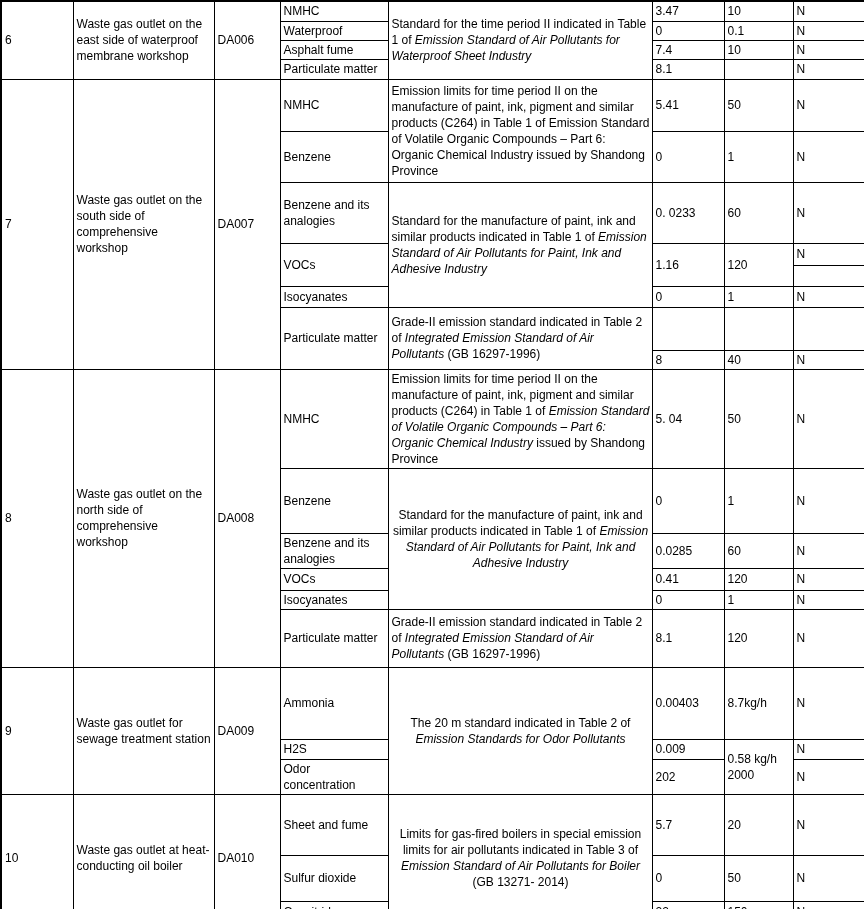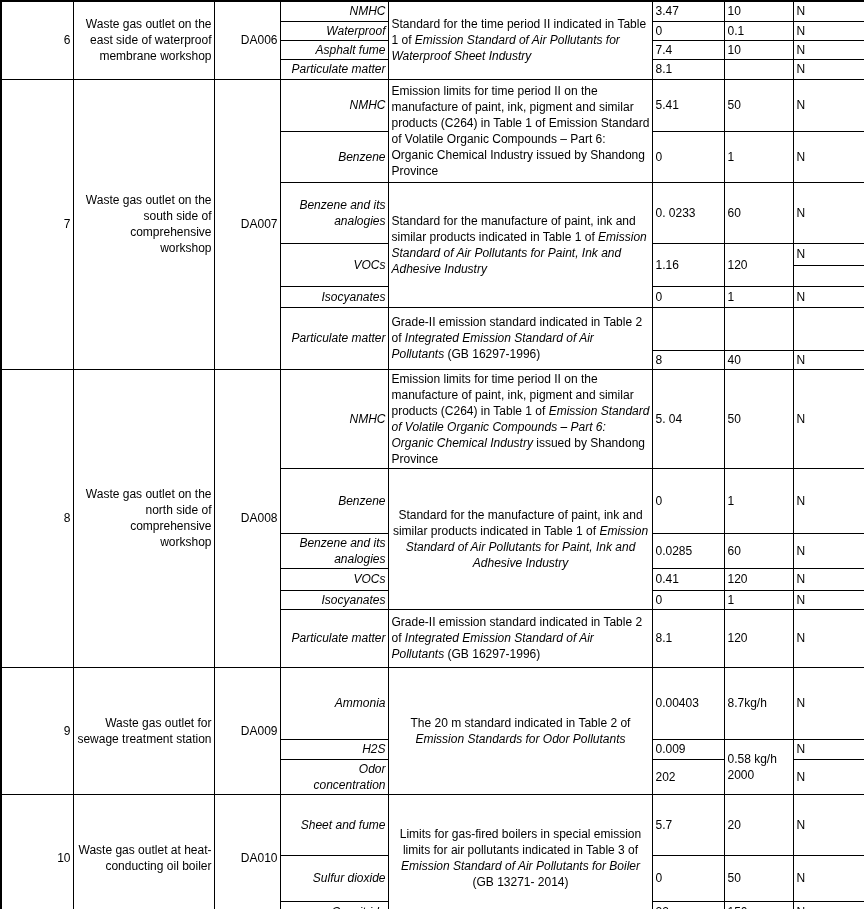--- a/index.html
+++ b/index.html
@@ -19,22 +19,22 @@
     border: 2px solid #000000;
   }
   table.doc-table td {
     border: 1px solid #000000;
     padding: 1px 2px 1px 3px;
     vertical-align: middle;
     line-height: 16px;
     overflow: hidden;
     word-wrap: break-word;
   }
-  td.col-no, td.col-outlet, td.col-code { text-align: right; }
-  td.col-pollutant { text-align: right; font-style: italic; }
+  td.col-no, td.col-outlet, td.col-code { text-align: left; }
+  td.col-pollutant { text-align: left; }
   td.col-standard { text-align: left; }
   td.col-value, td.col-limit, td.col-flag { text-align: left; }
   td.al-center { text-align: center; }
   td.al-left { text-align: left; }
   i { font-style: italic; }
 </style>
 </head>
 <body>
 
 <div class="page">

